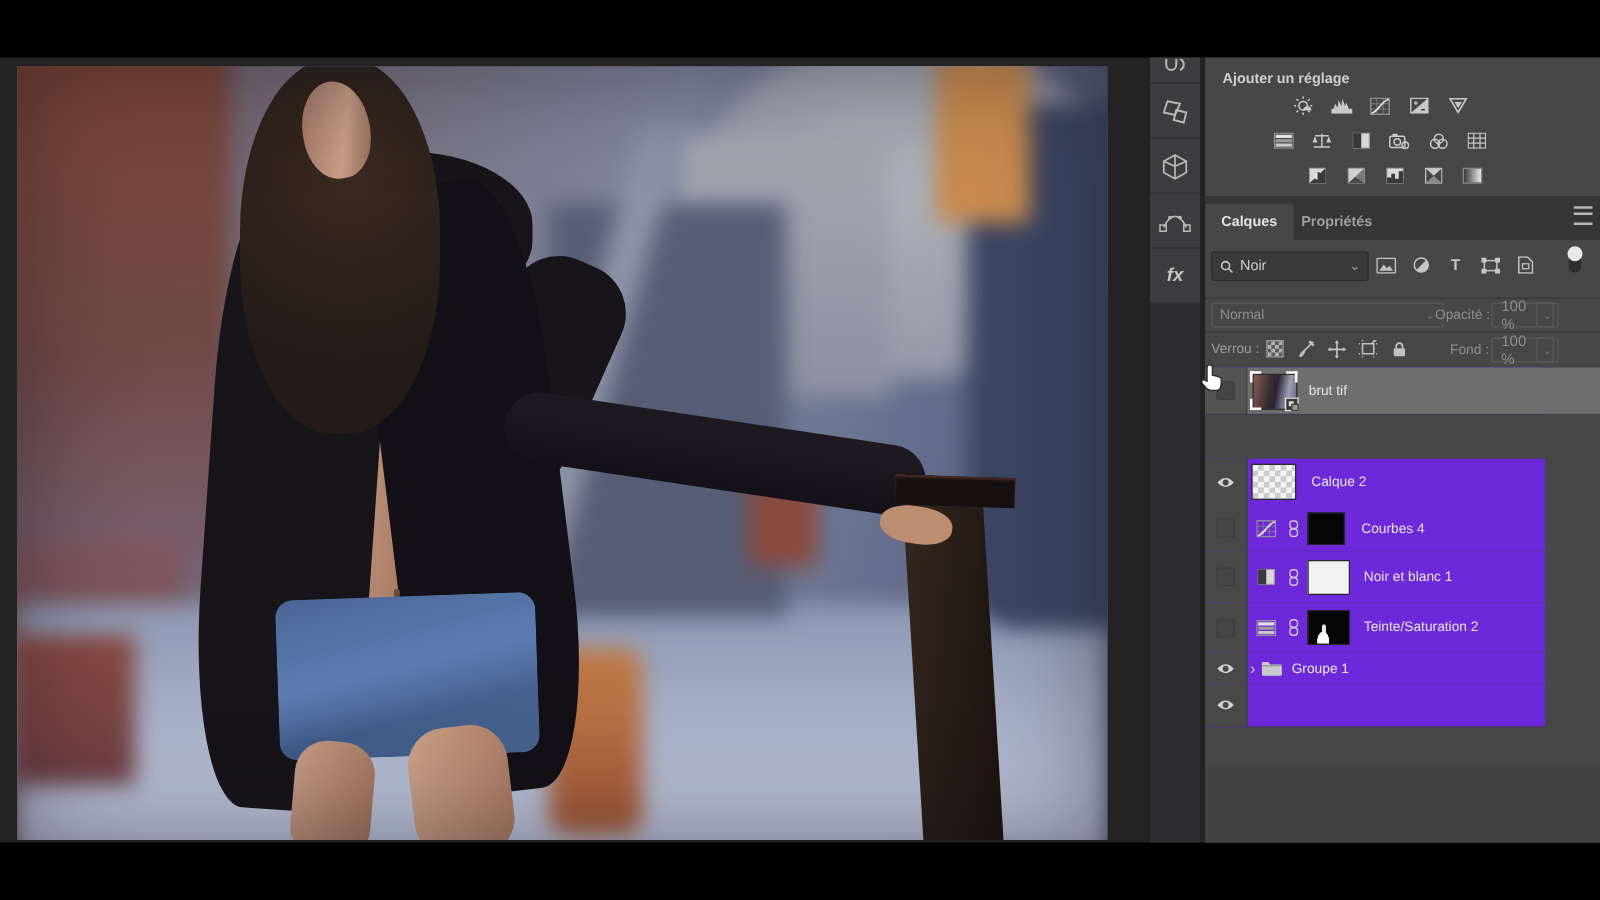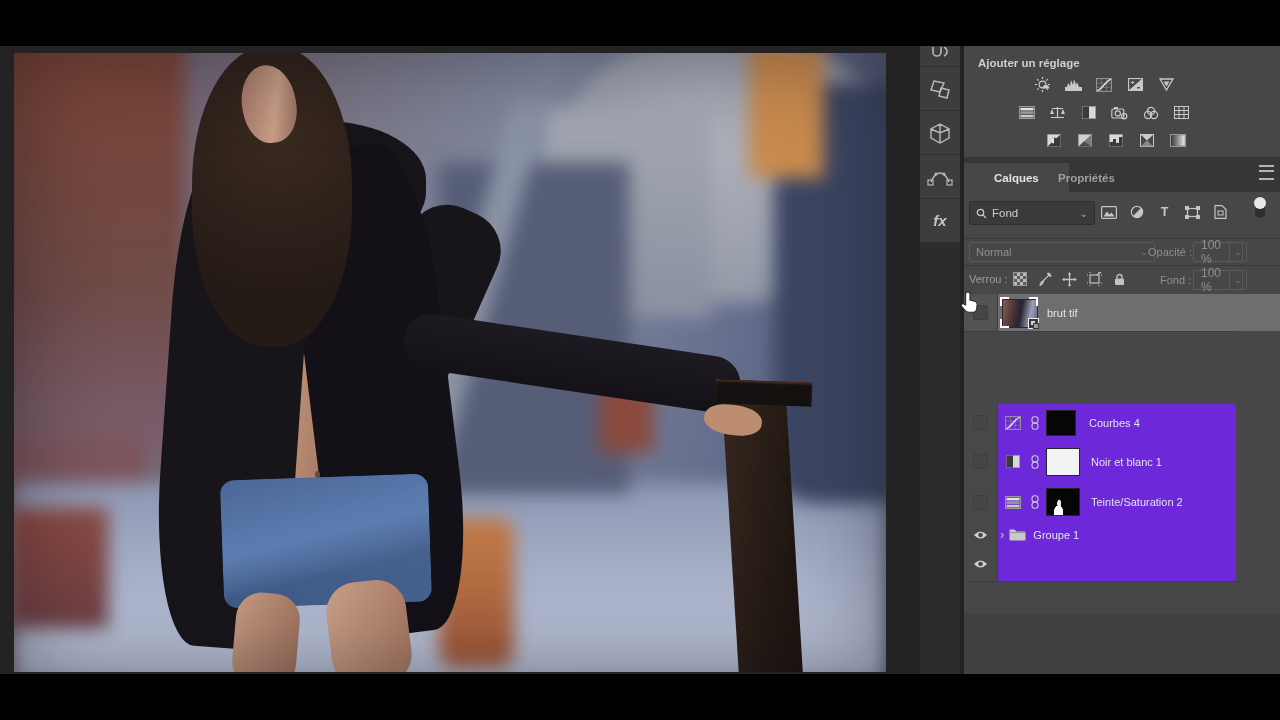--- a/index.html
+++ b/index.html
@@ -53,21 +53,21 @@
   .dock-tile{position:absolute;left:0;width:40px;background:#3d3d3f;border-bottom:1px solid #2e2e30;
     display:flex;align-items:center;justify-content:center;color:#b8b8b8;}
   .dock-fx{font-style:italic;font-weight:bold;font-size:15px;color:#c4c4c4;}
   
   #panel{left:964px;top:0;width:316px;height:628px;background:#474747;}
   .section-title{position:absolute;left:14px;top:11px;font-size:11.5px;font-weight:bold;color:#cfcfcf;}
   .adj-row{position:absolute;left:40px;width:200px;display:flex;justify-content:center;gap:13px;align-items:center;}
   .adj-ic{width:18px;height:15px;display:flex;align-items:center;justify-content:center;color:#c9c9c9;font-size:13px;line-height:1;cursor:default;}
   
   #tabbar{left:0;top:111px;width:316px;height:35px;background:#363636;}
-  .tab{position:absolute;bottom:0;height:29px;display:flex;align-items:center;padding:0 30px;font-size:11.5px;font-weight:bold;}
+  .tab{position:absolute;bottom:0;height:29px;display:flex;align-items:center;padding:0 13px;font-size:11.5px;font-weight:bold;}
   .tab.active{background:#474747;color:#e3e3e3;}
   .tab.inactive{color:#9f9f9f;}
   .hamburger{position:absolute;right:6px;top:8px;width:15px;height:11px;border-top:2px solid #b5b5b5;border-bottom:2px solid #b5b5b5;}
   .hamburger::after{content:"";position:absolute;left:0;top:3px;width:15px;height:2px;background:#b5b5b5;}
   
   #filterrow{left:0;top:146px;width:316px;height:46px;border-bottom:1px solid #3a3a3a;}
   .combo{position:absolute;left:5px;top:9px;width:112px;height:22px;background:#3a3a3a;border:1px solid #2d2d2d;border-radius:3px;
     display:flex;align-items:center;gap:5px;padding:0 6px;color:#cccccc;font-size:11.5px;}
   .combo .chev{margin-left:auto;color:#aaa;font-size:10px;}
   .f-icons{position:absolute;left:136px;top:9px;display:flex;gap:11px;align-items:center;height:22px;color:#c5c5c5;}
@@ -343,21 +343,21 @@
         </div>
         <div class="hamburger"></div>
       </div>
 
       <div id="filterrow" class="abs">
         <div class="combo">
           <svg width="11" height="11" viewBox="0 0 11 11">
               <circle cx="4.5" cy="4.5" r="3.2" fill="none" stroke="#c5c5c5" stroke-width="1.3"></circle>
               <path d="M7 7 L10 10" stroke="#c5c5c5" stroke-width="1.3"></path>
             </svg>
-          <span>Fond</span>
+          <span>Noir</span>
           <span class="chev">⌄</span>
         </div>
         <div class="f-icons">
           <span class="f-ic">
             <svg width="16" height="13" viewBox="0 0 16 13">
                 <rect x="0.6" y="0.6" width="14.8" height="11.8" rx="1" fill="none" stroke="#c5c5c5" stroke-width="1.2"></rect>
                 <path d="M2.5 10.5 L6 5.5 L8.5 8.5 L10.5 6.5 L13.5 10.5 Z" fill="#c5c5c5"></path>
               </svg>
           </span>
           <span class="f-ic">
@@ -457,20 +457,32 @@
                 <span class="corner c-tr"></span>
                 <span class="corner c-bl"></span>
                 <span class="corner c-br"></span>
               <span class="so-badge"></span>
             </span>
             <span class="rowlabel" style="margin-left:9px;">brut tif</span>
           </div>
         </div>
 
 
+        <div class="row" style="top:73px;height:37px;">
+          <div class="cell-eye">
+            <svg width="15" height="10" viewBox="0 0 16 10">
+                <path d="M1 5 Q8 -2.5 15 5 Q8 12.5 1 5 Z" fill="#d2d2d2"></path>
+                <circle cx="8" cy="5" r="2.5" fill="#474747"></circle>
+              </svg>
+          </div>
+          <div class="cell-main">
+            <span class="thumb checker" style="margin-left:3px;"></span>
+            <span class="rowlabel" style="margin-left:12px;">Calque 2</span>
+          </div>
+        </div>
 
         <div class="row" style="top:110px;height:37px;">
           <div class="cell-eye">
               <span class="eyebox"></span>
             </div>
           <div class="cell-main">
             <span class="ric" style="margin-left:6px;">
               <svg width="16" height="14" viewBox="0 0 16 14">
                   <rect x="0.6" y="0.6" width="14.8" height="12.8" fill="none" stroke="#9a9a9a"></rect>
                   <path d="M0.6 5 H15.4 M0.6 9.3 H15.4 M5.5 .6 V13.4 M10.5 .6 V13.4" stroke="#8a8a8a" stroke-width="0.6"></path>

